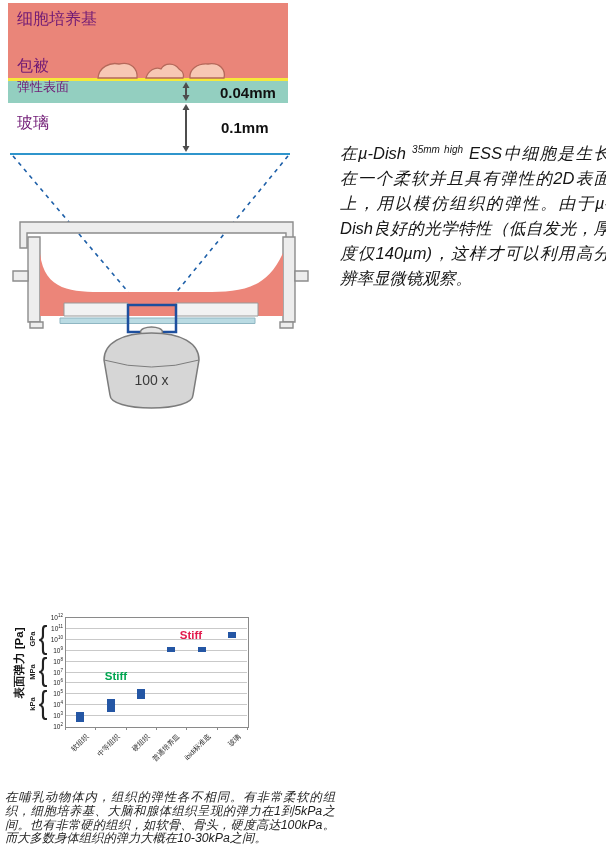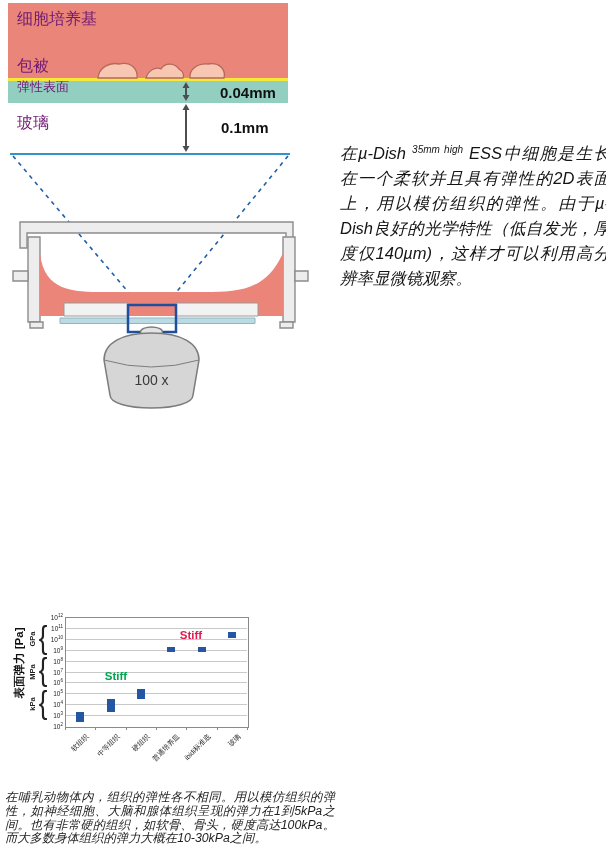--- a/index.html
+++ b/index.html
@@ -152,15 +152,15 @@
       <div class="cat" style="left: 175.167px; top: 132px;">普通培养皿</div>
       <div class="bar" style="left: 167.167px; top: 47.4751px; width: 8px; height: 4.64306px; background: rgb(36, 86, 164);"></div>
       <div class="cat" style="left: 205.5px; top: 132px;">ibidi标准底</div>
       <div class="bar" style="left: 197.5px; top: 47.4751px; width: 8px; height: 4.64306px; background: rgb(36, 86, 164);"></div>
       <div class="cat" style="left: 235.833px; top: 132px;">玻璃</div>
       <div class="bar" style="left: 227.833px; top: 32.2375px; width: 8px; height: 5.32047px; background: rgb(36, 86, 164);"></div>
       <div class="anno" style="left: 115.96px; top: 75.86px; color: rgb(0, 165, 80);">Stiff</div>
       <div class="anno" style="left: 191px; top: 34.985px; color: rgb(225, 26, 76);">Stiff</div>
     </div>
 
-  <p class="caption">在哺乳动物体内，组织的弹性各不相同。用以模仿组织的弹性，如神经细胞、大脑和腺体组织呈现的弹力在1到5kPa之间。也有非常硬的组织，如软骨、骨头，硬度高达100kPa。而大多数身体组织的弹力大概在10-30kPa之间。</p>
+  <p class="caption">在哺乳动物体内，组织的弹性各不相同。有非常柔软的组织，细胞培养基、大脑和腺体组织呈现的弹力在1到5kPa之间。也有非常硬的组织，如软骨、骨头，硬度高达100kPa。而大多数身体组织的弹力大概在10-30kPa之间。</p>
 
 </div>
 
 </body></html>

